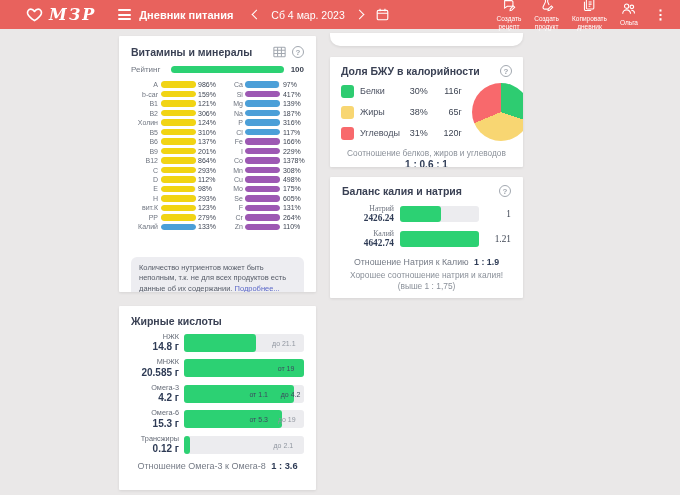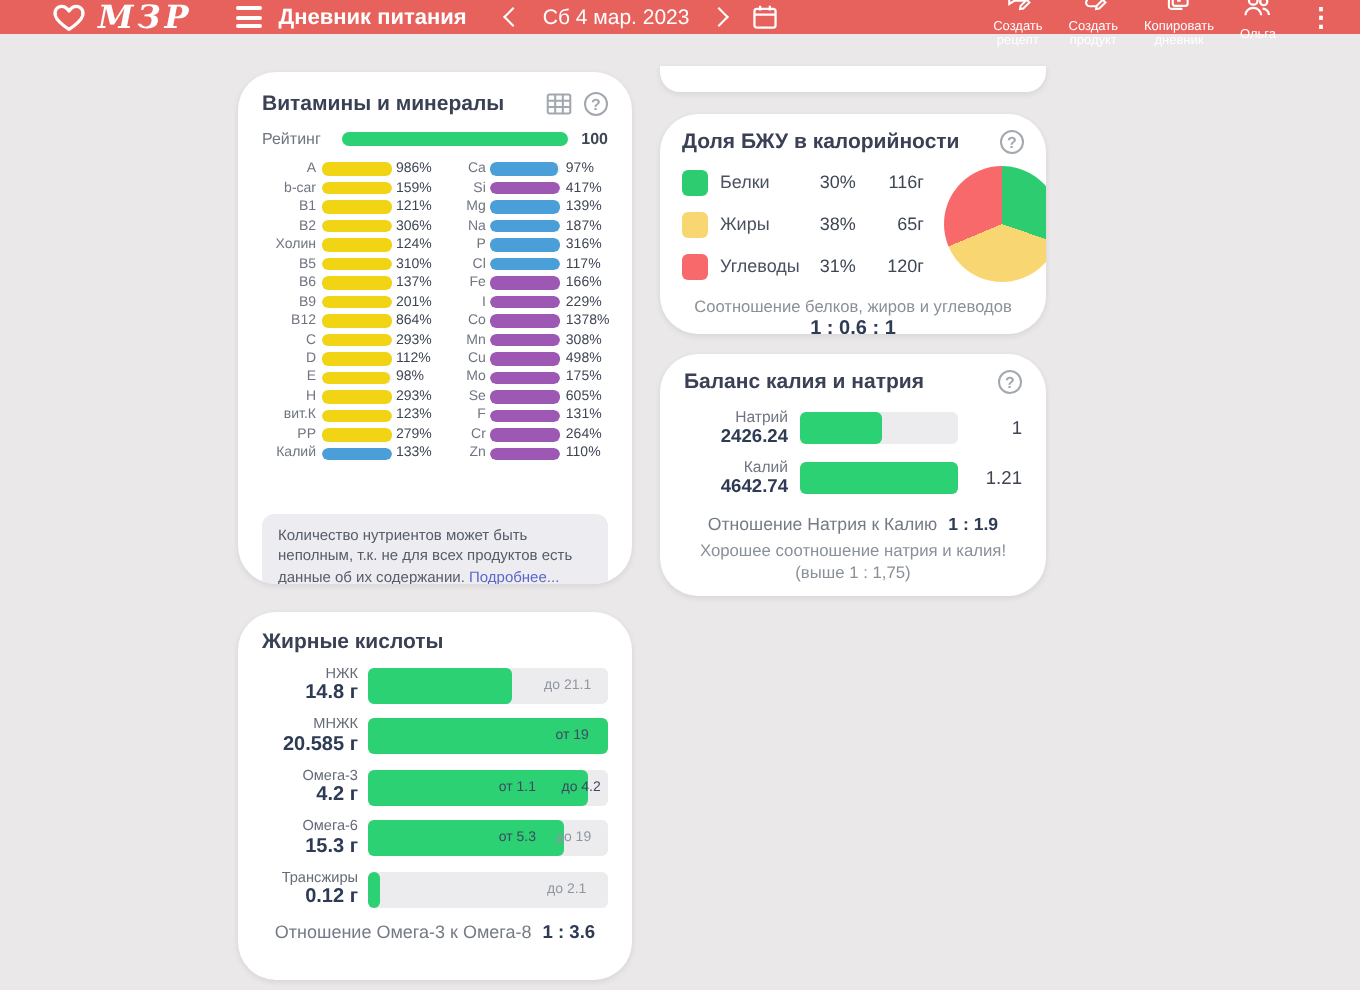--- a/index.html
+++ b/index.html
@@ -1,21 +1,21 @@
 <!DOCTYPE html>
 <html><head>
 <meta charset="utf-8">
 <style>
   * { margin:0; padding:0; box-sizing:border-box; }
   html,body { width:680px; height:495px; }
   body { font-family:"Liberation Sans", sans-serif; background:#eae8e8; overflow:hidden; }
   .app { position:relative; width:680px; height:495px; overflow:hidden; }
 
   
-  .header { position:absolute; top:0; left:0; right:0; height:17px; background:#e8625d;
+  .header { position:absolute; top:0; left:0; right:0; height:29px; background:#e8625d;
             display:flex; align-items:center; color:#fff; }
   .logo { display:flex; align-items:center; gap:6px; margin-left:26px; cursor:pointer; }
   .logo-text { font-family:"DejaVu Serif", serif; font-style:italic; font-weight:bold;
                font-size:16px; letter-spacing:2px; }
   .hamburger { margin-left:22px; display:flex; flex-direction:column; gap:2.5px; cursor:pointer; }
   .hamburger i { display:block; width:13px; height:2px; background:#fff; border-radius:1px; }
   .htitle { font-size:11px; font-weight:bold; margin-left:8px; }
   .chev { width:7px; height:7px; border-left:1.6px solid #fff; border-bottom:1.6px solid #fff;
           display:inline-block; cursor:pointer; }
   .chev.left  { transform:rotate(45deg);  margin-left:20px; }
@@ -24,21 +24,21 @@
   .hcal { margin-left:13px; cursor:pointer; display:flex; }
   .hright { margin-left:auto; margin-right:10px; display:flex; align-items:center; gap:13px; }
   .hbtn { display:flex; flex-direction:column; align-items:center; font-size:6.5px;
           line-height:1.2; cursor:pointer; text-align:center; }
   .hbtn svg { margin-bottom:1px; }
   .kebab { font-size:13px; font-weight:bold; line-height:1; cursor:pointer; padding:0 3px; letter-spacing:0; }
 
   
   .col-left  { position:absolute; left:119px; top:36px; width:197px; }
   .col-right { position:absolute; left:330px; top:33px; width:193px; }
-  .card { background:#fff; border-radius:19px; box-shadow:0 1px 3px rgba(0,0,0,.09); overflow:hidden; }
+  .card { background:#fff; border-radius:1px; box-shadow:0 1px 3px rgba(0,0,0,.09); overflow:hidden; }
   .card-title { font-size:10.5px; font-weight:bold; color:#3a4154; }
   .card-head { display:flex; align-items:center; }
   .head-icons { margin-left:auto; display:flex; align-items:center; gap:6px; }
   .qicon { width:12px; height:12px; border:1.2px solid #a2a8b0; border-radius:50%;
            color:#a2a8b0; font-size:8px; font-weight:bold; display:flex; align-items:center;
            justify-content:center; cursor:pointer; }
 
   
   .vit-card { height:256px; padding:10px 12px; }
   .rating-row { display:flex; align-items:center; margin-top:7px; }
@@ -84,21 +84,21 @@
   .leg-row { display:flex; align-items:center; }
   .leg-sq { width:13px; height:13px; border-radius:3px; margin-right:6px; flex-shrink:0; }
   .leg-label { font-size:9px; color:#4b5160; flex:1; }
   .leg-pct { font-size:9px; color:#3e4553; width:28px; text-align:right; }
   .leg-grams { font-size:9px; color:#3e4553; width:34px; text-align:right; }
   .pie { width:58px; height:58px; border-radius:50%; margin-left:10px; flex-shrink:0; }
   .bju-footer { margin-top:7px; text-align:center; font-size:8.3px; color:#8a9099; }
   .bju-ratio { text-align:center; font-size:10px; font-weight:bold; color:#2e3b55; margin-top:1px; }
 
   .bal-card { height:121px; margin-top:10px; padding:8px 12px; }
-  .brows { margin-top:7px; display:flex; flex-direction:column; gap:5px; }
+  .brows { margin-top:7px; display:flex; flex-direction:column; gap:5px;font-family:Liberation Serif, serif; }
   .brow { display:flex; align-items:center; height:20px; }
   .blabel-block { width:52px; text-align:right; line-height:1.2; margin-right:6px; }
   .blabel { font-size:7.8px; color:#6f7580; }
   .bvalue { font-size:9.3px; font-weight:bold; color:#2e3b55; }
   .btrack { flex:1; height:16px; background:#ececef; border-radius:3px; position:relative; }
   .bfill { position:absolute; left:0; top:0; bottom:0; background:#2cd173; border-radius:3px; }
   .bratio { width:26px; text-align:right; font-size:9.3px; color:#3e4553; }
   .bfooter { margin-top:8px; text-align:center; font-size:8.8px; color:#757b86; }
   .bfooter b { color:#2e3b55; margin-left:3px; }
   .bnote { margin-top:3px; text-align:center; font-size:8.4px; color:#8a9099; line-height:1.35;

